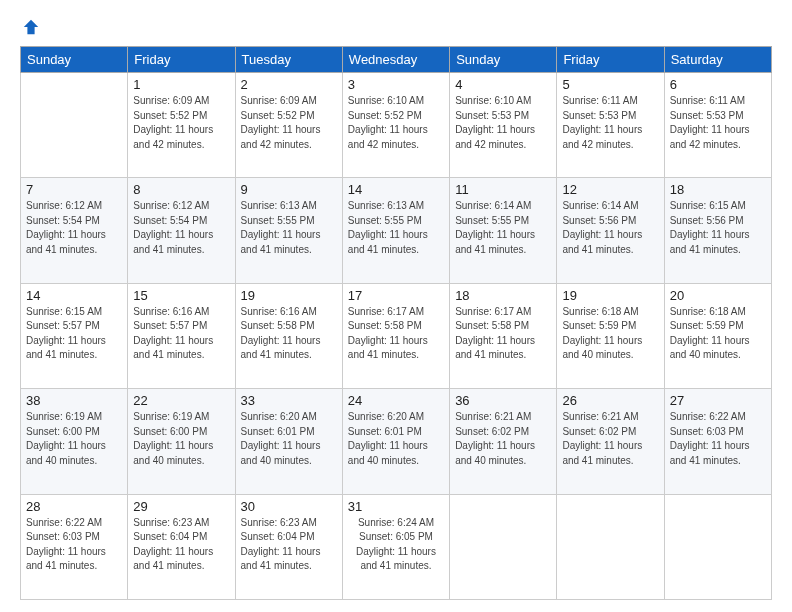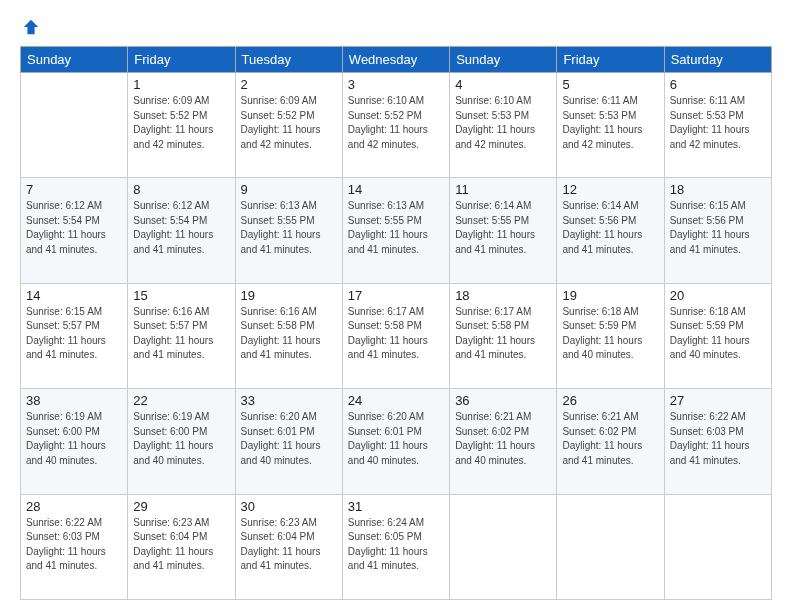--- a/index.html
+++ b/index.html
@@ -322,21 +322,21 @@
 Daylight: 11 hours and 41 minutes.</div>
           </td>
           <td>
             <span class="day-number">30</span>
             <div class="day-info" style="white-space: pre-line;">Sunrise: 6:23 AM
 Sunset: 6:04 PM
 Daylight: 11 hours and 41 minutes.</div>
           </td>
           <td>
             <span class="day-number">31</span>
-            <div class="day-info" style="white-space: pre-line;">Sunrise: 6:24 AM
+            <div class="day-info" style="white-space: pre-line; text-align: center;">Sunrise: 6:24 AM
 Sunset: 6:05 PM
 Daylight: 11 hours and 41 minutes.</div>
           </td>
           <td class="empty-cell"></td>
           <td class="empty-cell"></td>
           <td class="empty-cell"></td>
         </tr>
       </tbody>
   </table>
 </div>

